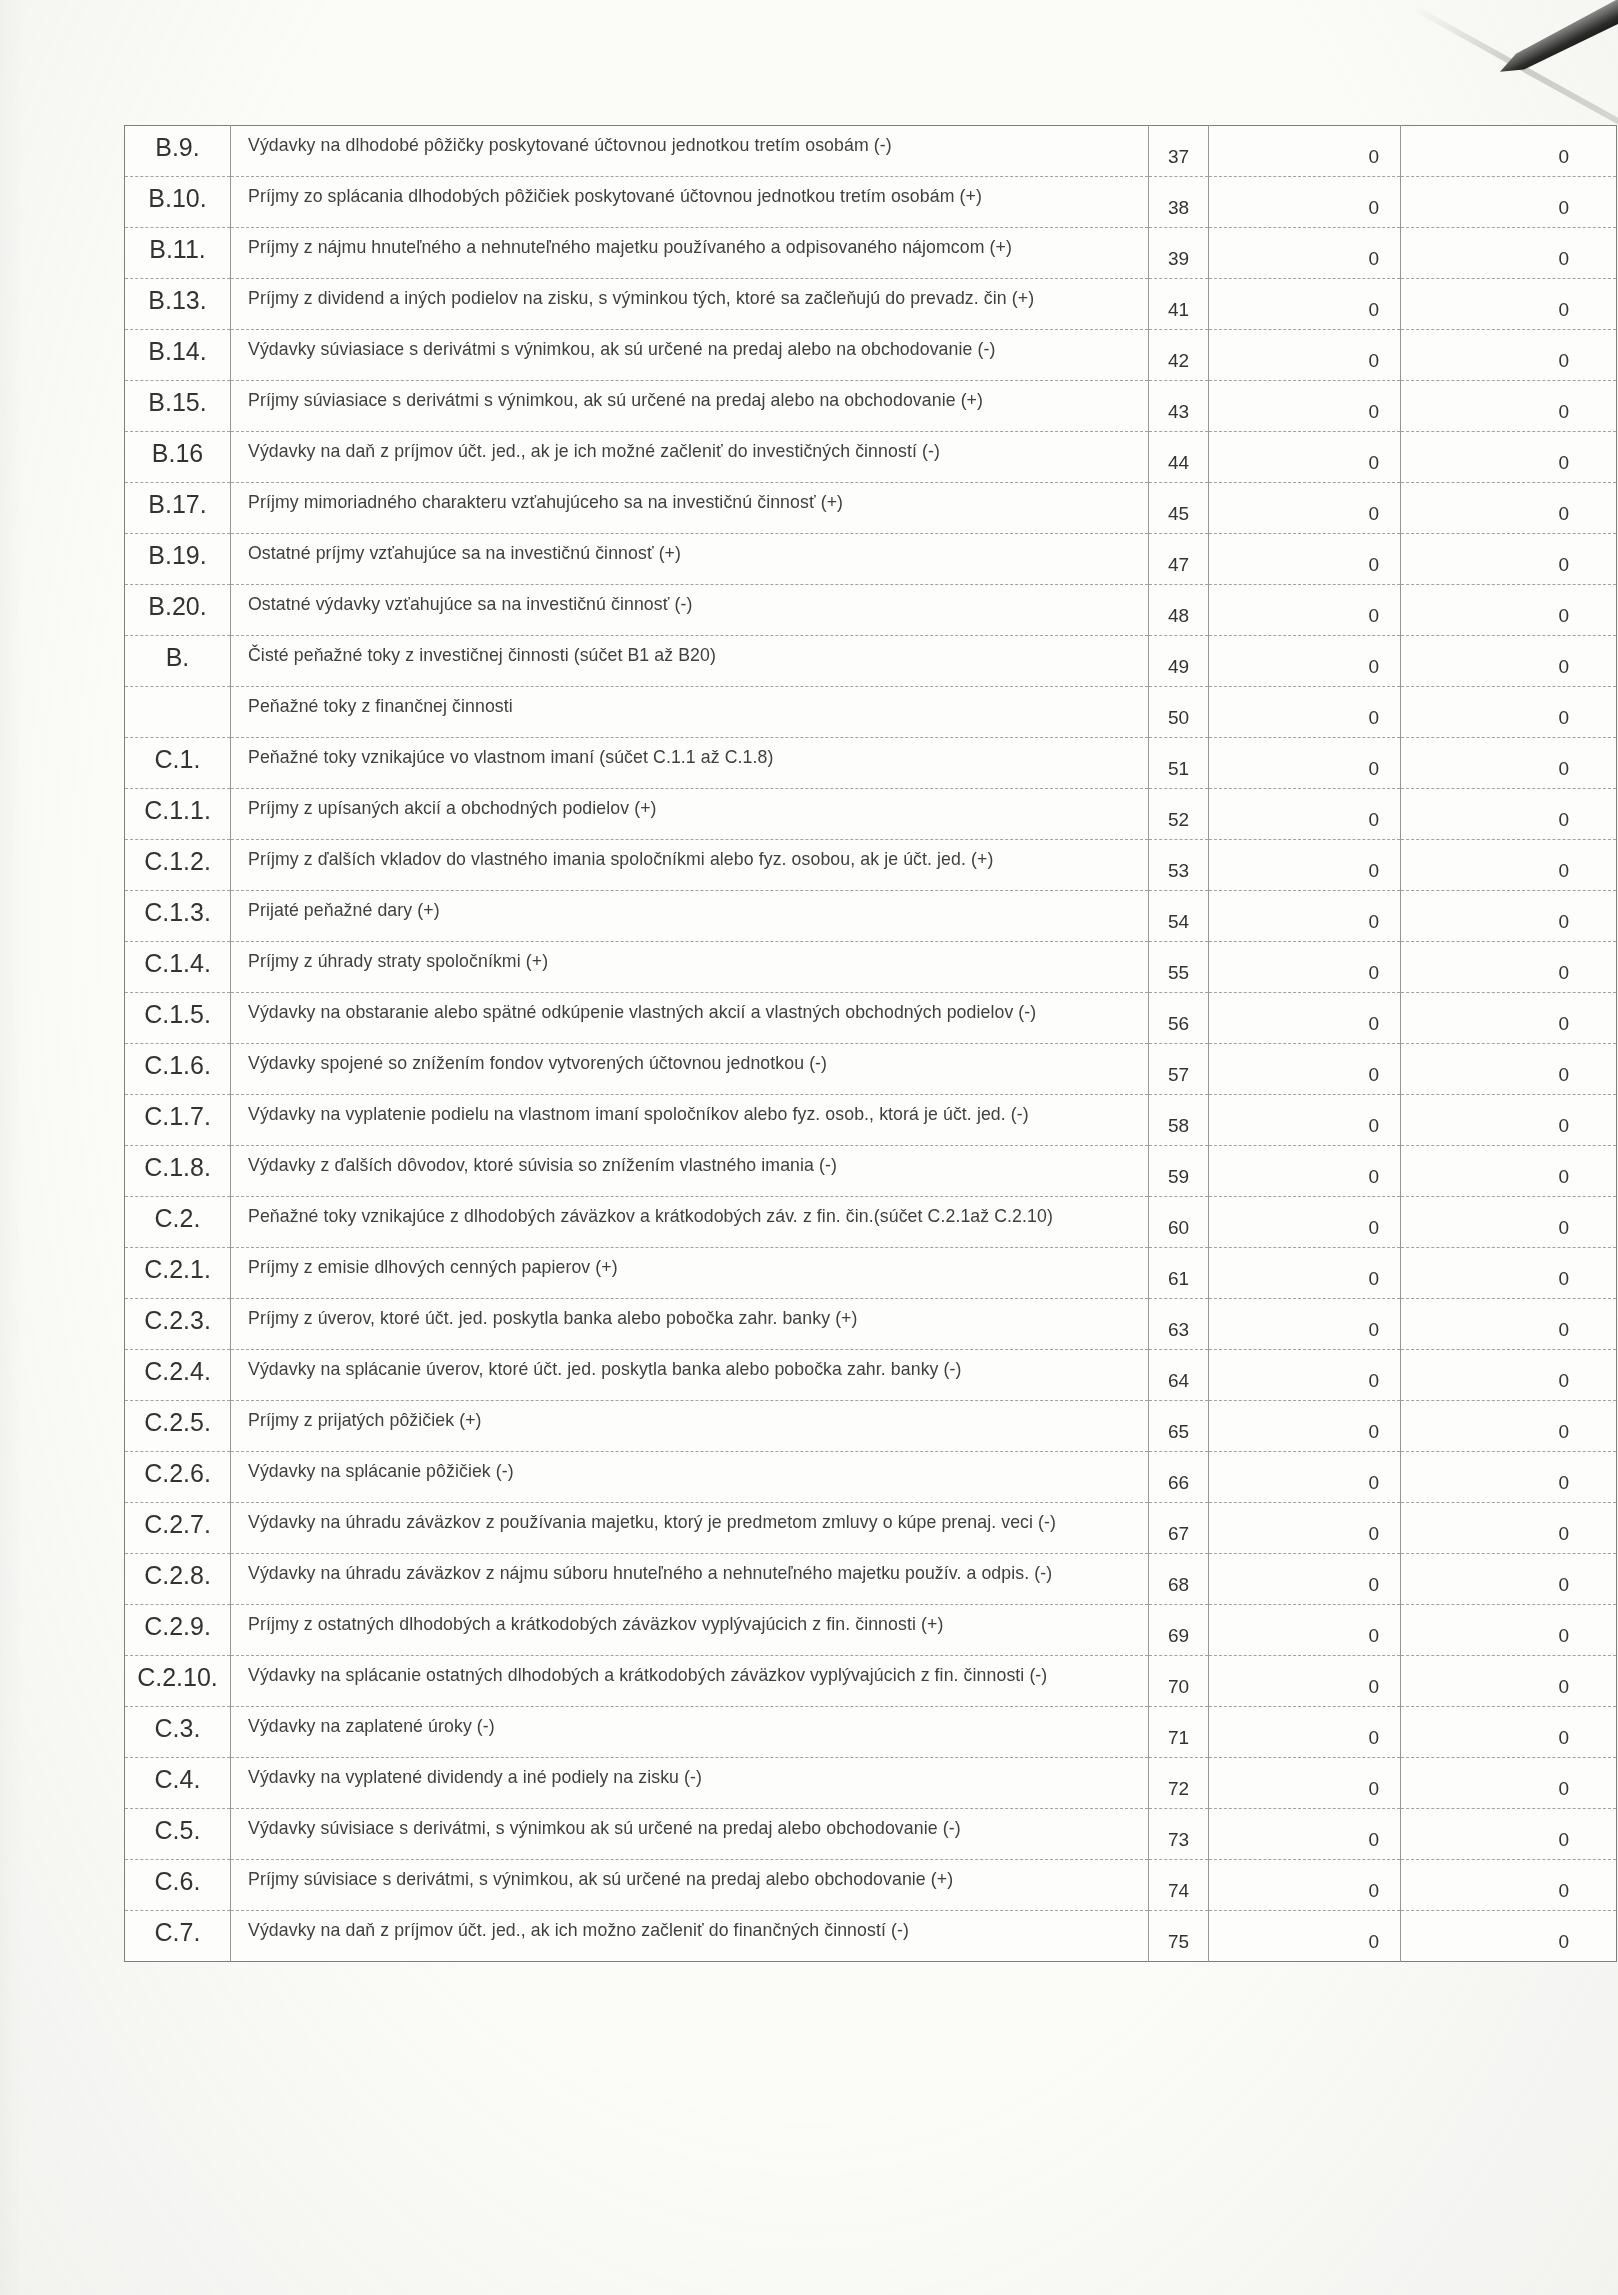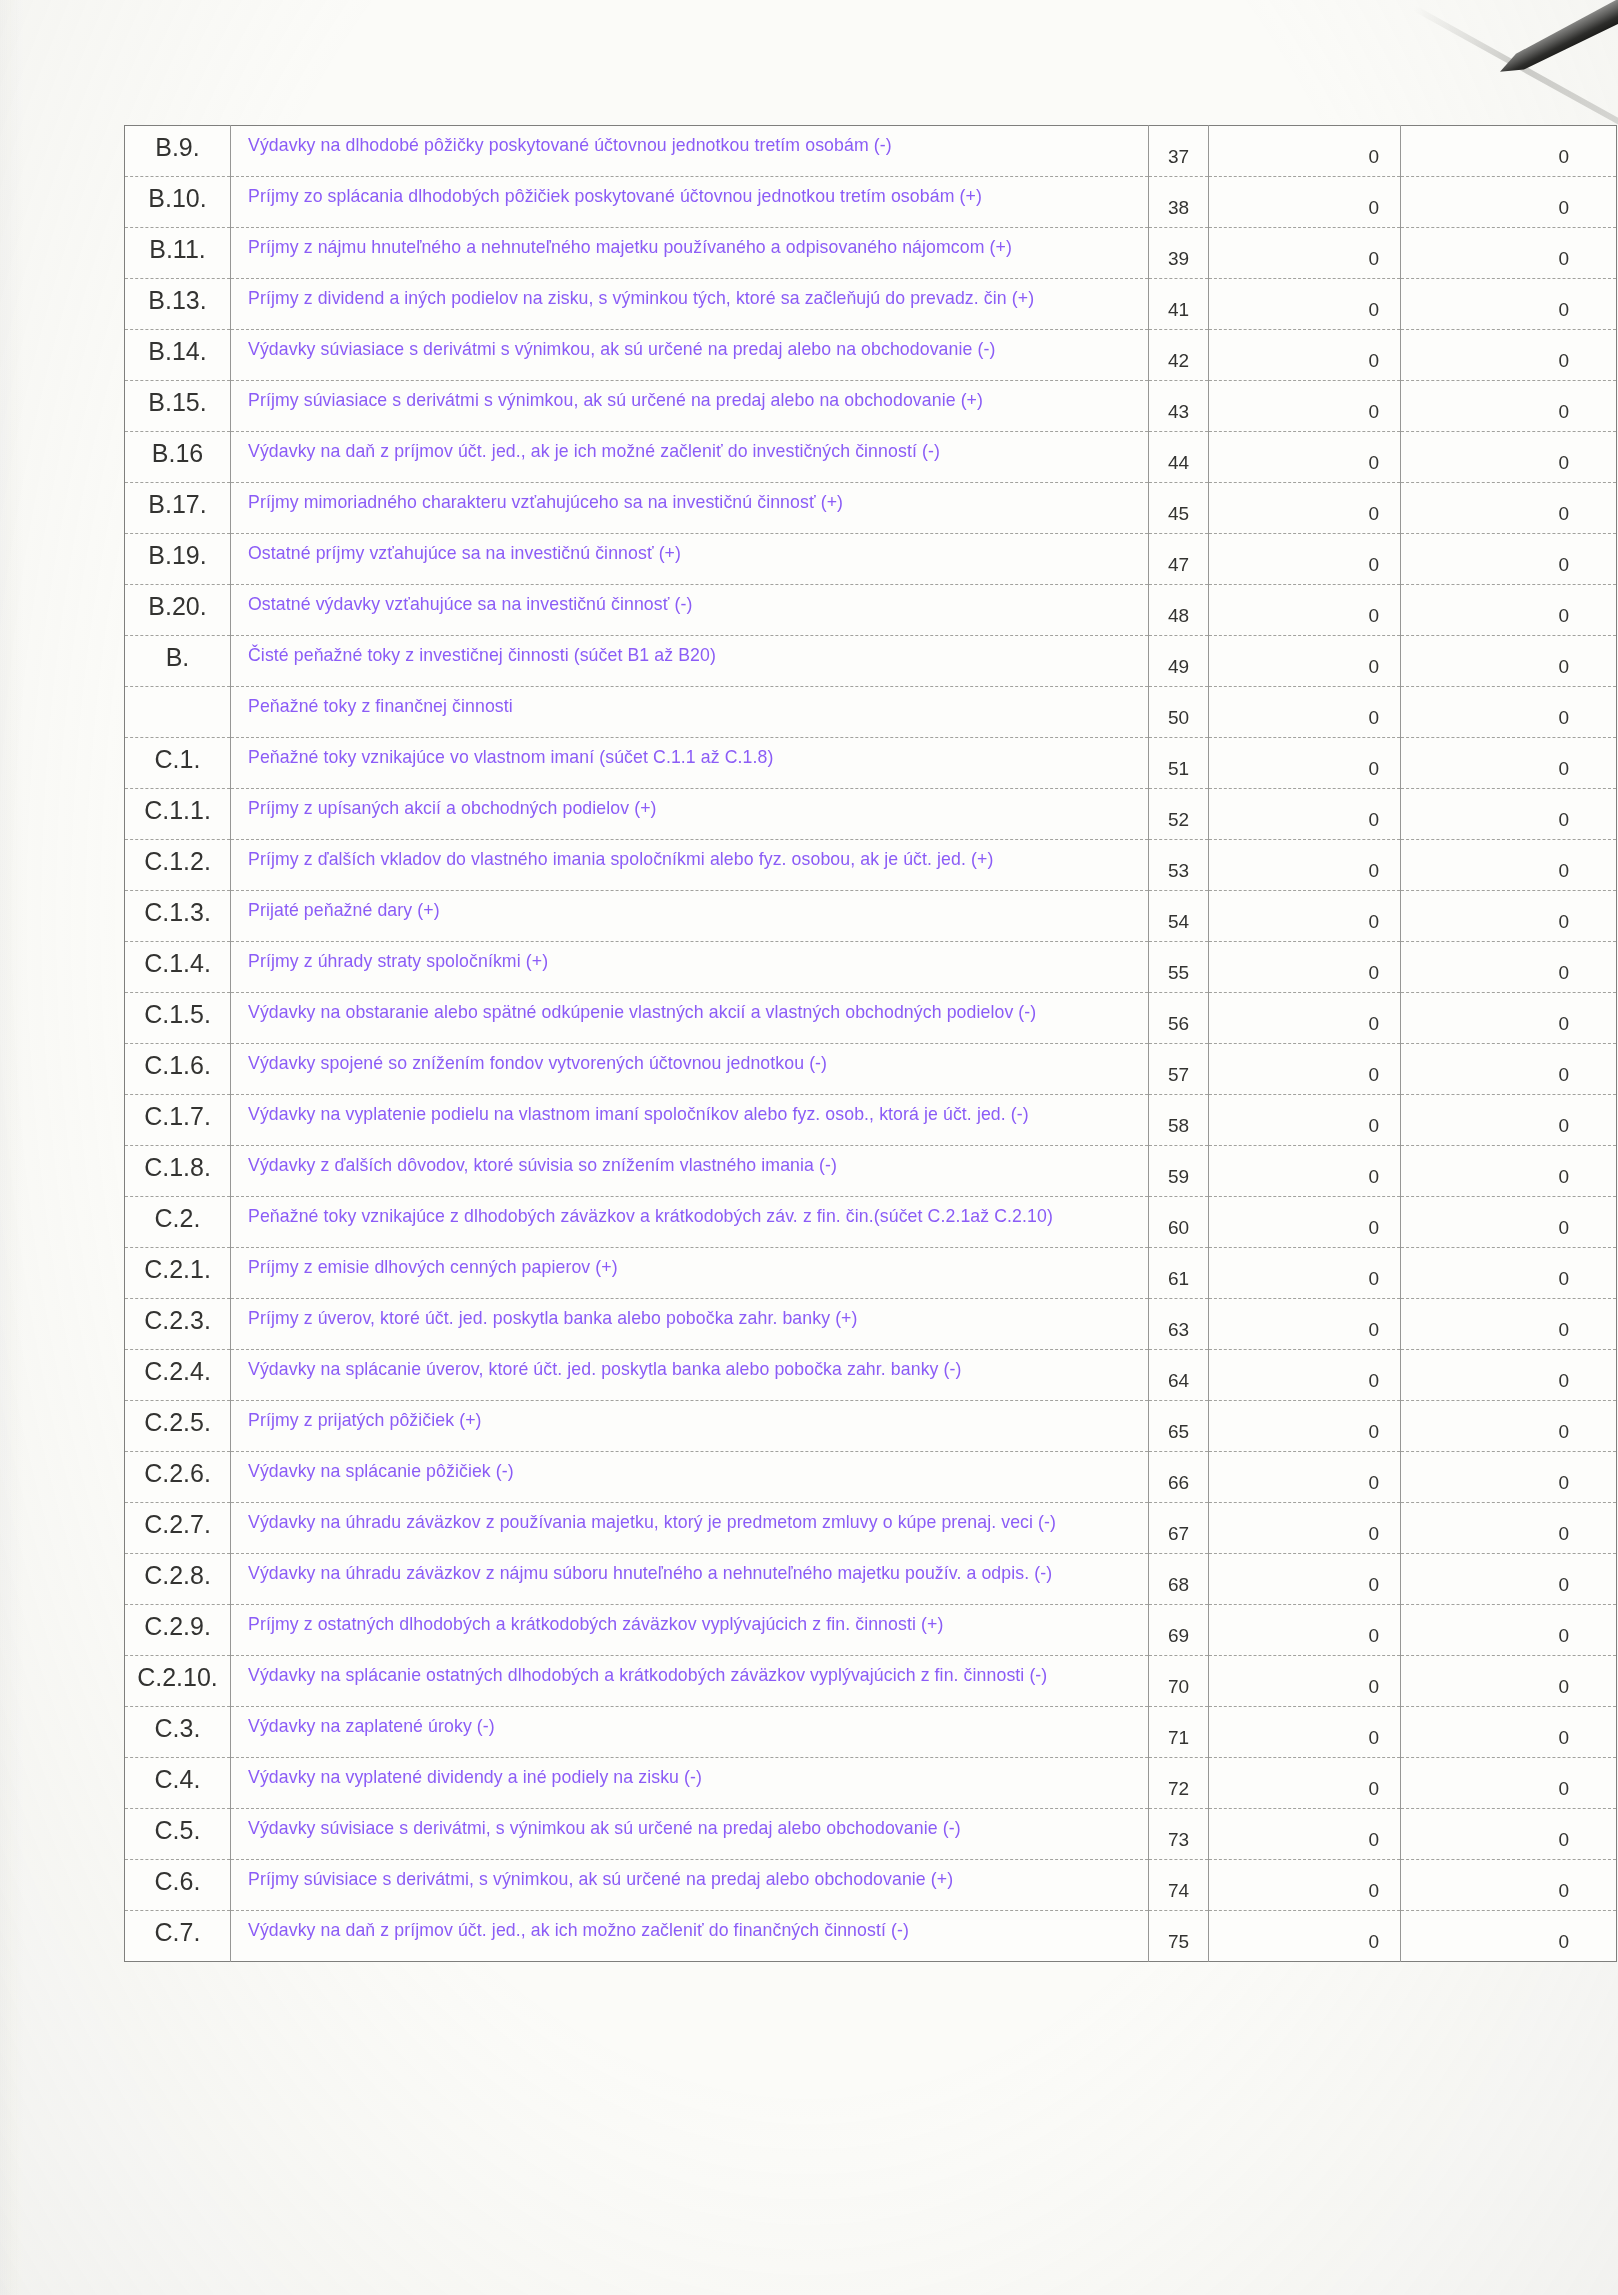--- a/index.html
+++ b/index.html
@@ -49,21 +49,21 @@
   .form-row td:first-child { border-left: none; }
 
   td.cell-code {
     text-align: center;
     font-size: 25px;
     color: #333331;
     padding-bottom: 6.6px;
   }
   td.cell-desc {
     font-size: 17.7px;
-    color: #8b5cf6;
+    color: #404040;
     padding-left: 17px;
     padding-right: 6.6px;
     padding-bottom: 11.8px;
     white-space: nowrap;
     letter-spacing: 0.1px;
   }
   td.cell-num {
     text-align: center;
     font-size: 19px;
     color: #333331;

